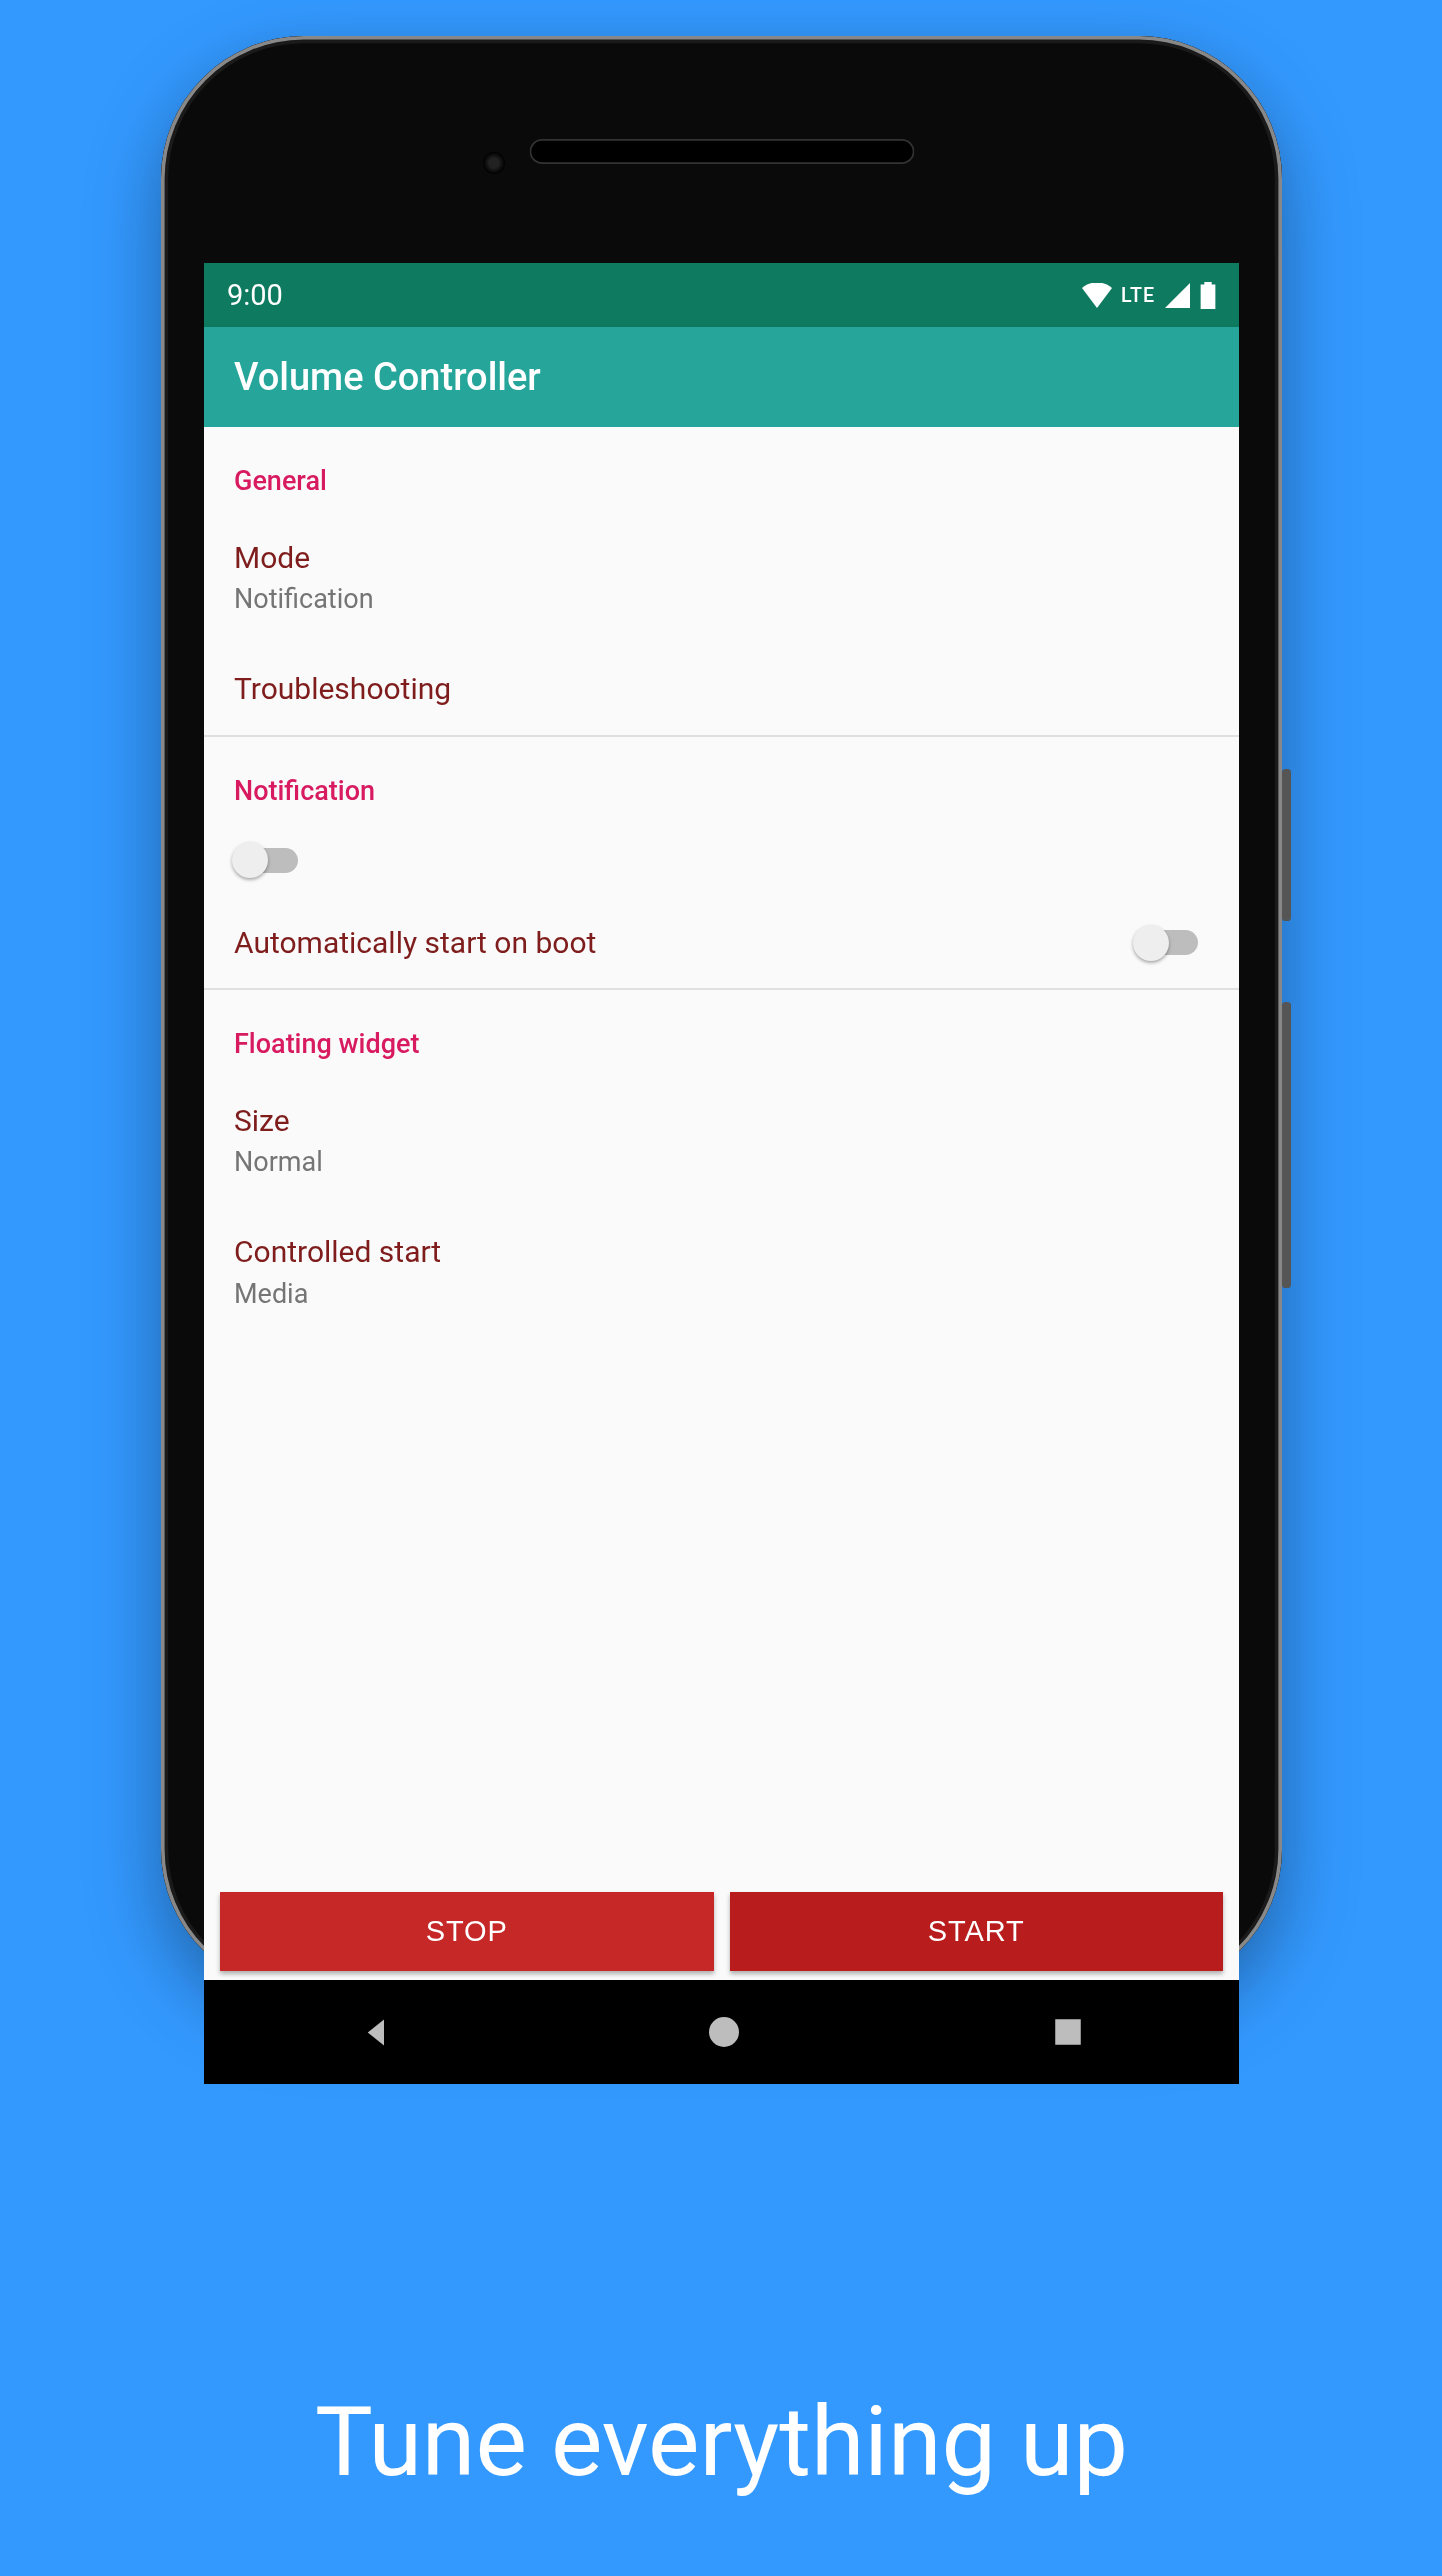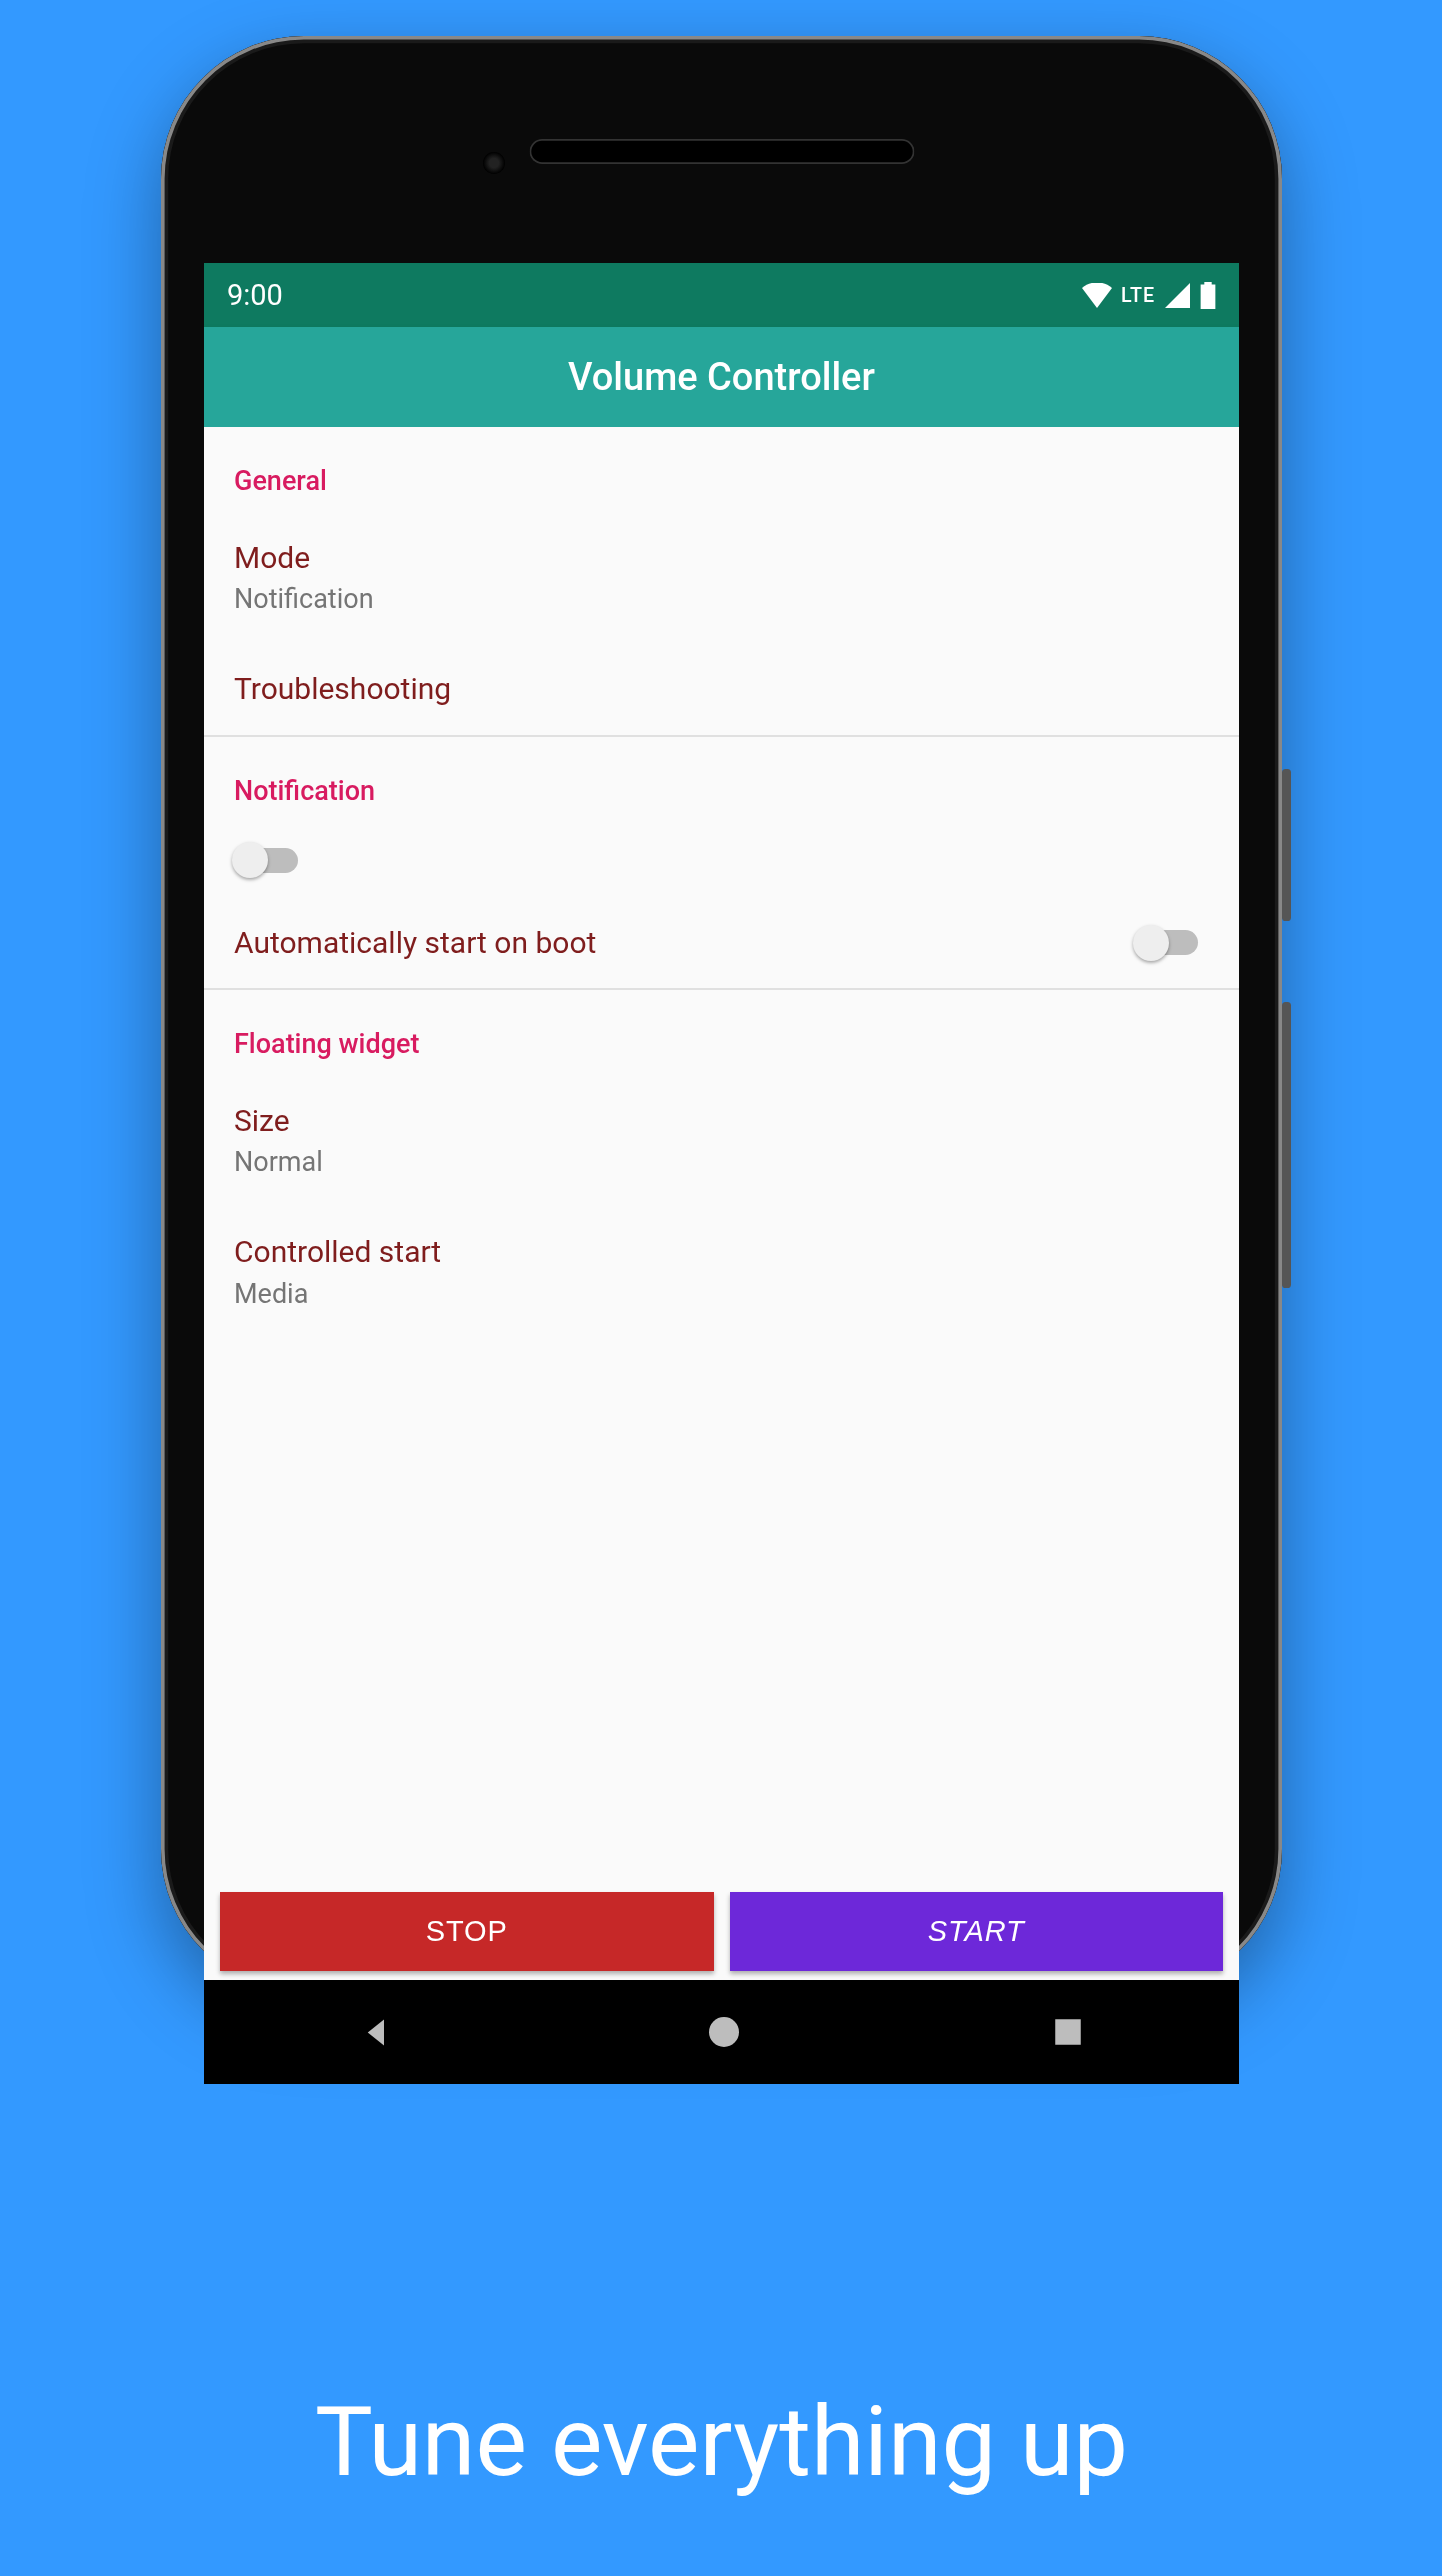--- a/index.html
+++ b/index.html
@@ -104,21 +104,20 @@
   .appbar {
     height: 100px;
     background: #26a69a;
     color: #fff;
     display: flex;
     align-items: center;
     padding: 0 30px;
     font-size: 38px;
     font-weight: 500;
     box-shadow: 0 3.6px 7.2px rgba(0,0,0,0.15);
-    justify-content: center;
   }
 
   .content {
     background: #fafafa;
     height: calc(100% - 64px - 100px - 104px);
     overflow: hidden;
   }
 
   .section-header {
     color: #d81b60;
@@ -178,21 +177,21 @@
     justify-content: center;
     color: #fff;
     font-size: 29px;
     font-weight: 500;
     letter-spacing: 0.9px;
     box-shadow: 0 2.7px 4.5px rgba(0,0,0,0.3);
     border: none;
     text-align: center;
   }
   .btn-stop { background: #c62828; }
-  .btn-start { background: #6d28d9; font-style: italic; }
+  .btn-start { background: #b91c1c; }
 
   
   .navbar {
     position: absolute;
     bottom: 0;
     left: 0;
     width: 100%;
     height: 104px;
     background: #000;
     display: flex;

